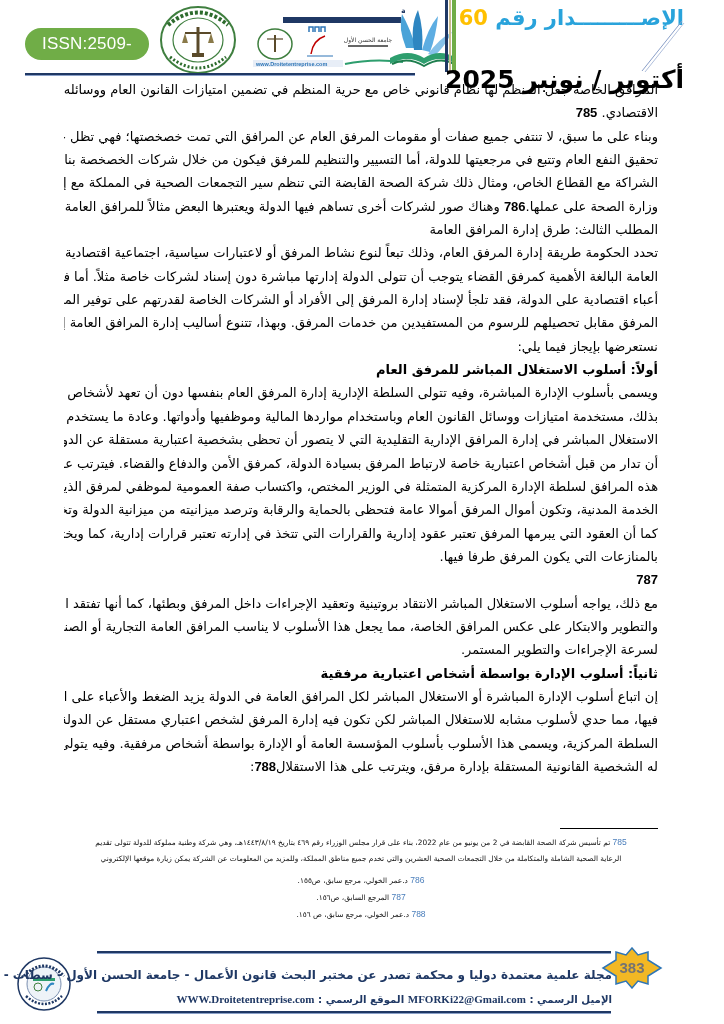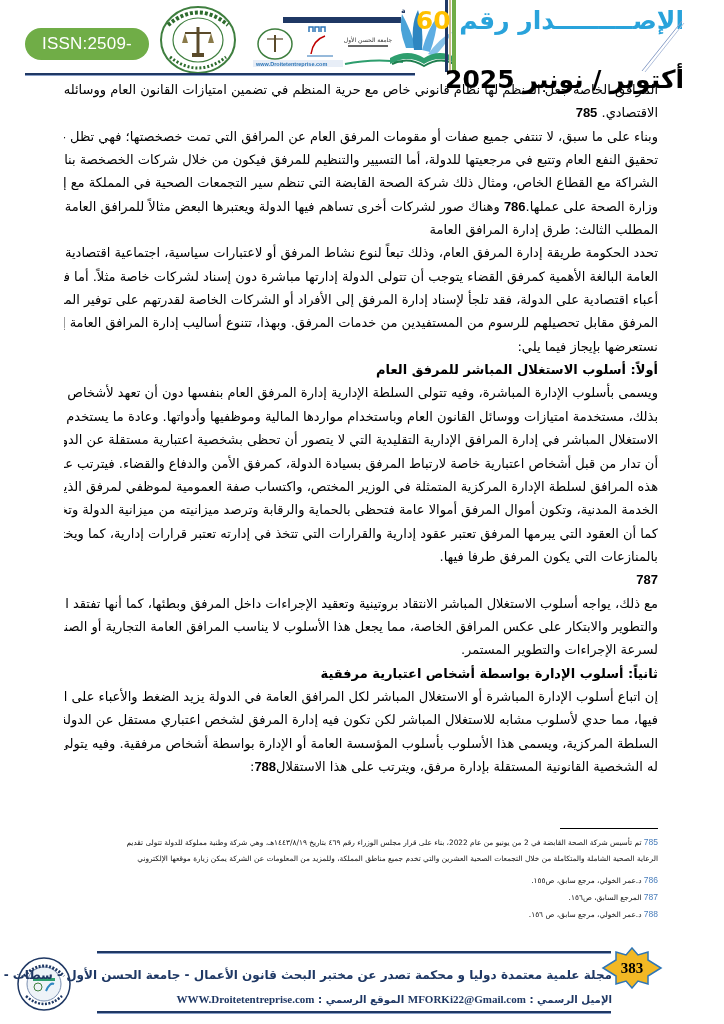--- a/index.html
+++ b/index.html
@@ -6,53 +6,53 @@
   body { width:724px; height:1024px; position:relative; overflow:hidden; font-family:"DejaVu Sans", sans-serif; color:#000; }
 
   
   .header { position:absolute; left:0; top:0; width:724px; height:76px; }
   .issn-pill { position:absolute; left:25px; top:28px; width:124px; height:32px; background:#70ad47; border-radius:16px; color:#fff; font-family:"Liberation Sans", sans-serif; font-size:17px; line-height:32px; text-align:center; letter-spacing:0.2px; }
   .seal-logo { position:absolute; left:158px; top:5px; width:80px; height:70px; }
   .journal-logo { position:absolute; left:253px; top:2px; width:152px; height:70px; }
   .book-logo { position:absolute; left:388px; top:8px; width:70px; height:62px; }
   .header-bars { position:absolute; left:445px; top:0; width:12px; height:72px; }
   .header-bars span { position:absolute; top:0; height:72px; }
-  .issue-line { position:absolute; right:40px; top:6px; font-family:"DejaVu Sans", sans-serif; font-weight:bold; font-size:25px; direction:rtl; white-space:nowrap; }
+  .issue-line { position:absolute; right:40px; top:6px; font-family:"DejaVu Sans", sans-serif; font-weight:bold; font-size:21px; direction:rtl; white-space:nowrap; }
   .issue-word { color:#29a3db; }
   .issue-num { color:#ffc000; }
   .issue-date { position:absolute; right:40px; top:36px; font-family:"DejaVu Sans", sans-serif; font-weight:bold; font-size:25px; direction:rtl; white-space:nowrap; color:#000;margin-top:29px; }
   .diag-lines { position:absolute; left:640px; top:18px; width:45px; height:55px; }
   .header-rule { position:absolute; left:25px; top:73px; width:390px; height:3px; background:linear-gradient(#1f3864 0, #1f3864 2px, #8aa0c8 2px); }
 
   
   .content { position:absolute; left:64px; top:78px; width:594px; direction:rtl; font-family:"DejaVu Sans", sans-serif; font-size:13px; line-height:23.35px; text-align:justify; }
   .content p { margin:0; }
   .content .ln { display:block; text-align:justify; text-align-last:justify; white-space:nowrap; overflow:hidden; }
   .content .ln.last { text-align-last:right; }
   .content .heading { font-weight:normal; }
   .content .subhead { font-weight:bold; }
   .fn-ref { font-family:"Liberation Sans", sans-serif; font-weight:bold; }
 
   
   .fn-rule { position:absolute; left:560px; top:828px; width:98px; height:1px; background:#000; }
-  .footnotes { position:absolute; left:64px; top:834px; width:594px; direction:rtl; font-family:"DejaVu Sans", sans-serif; font-size:7.4px; line-height:16px; color:#111; }
+  .footnotes { position:absolute; left:64px; top:834px; width:594px; direction:rtl; font-family:"DejaVu Sans", sans-serif; font-size:7.4px; line-height:16px; color:#111;text-align:center; }
   .footnotes .fn { display:block; }
   .footnotes .fn-num { color:#4a7ebb; font-family:"Liberation Sans", sans-serif; font-size:8.5px; }
   .footnotes .fn-link { color:#2f5597; text-decoration:underline; font-family:"Liberation Sans", sans-serif; font-size:8px; }
   .footnotes .gap { display:block; height:5px; }
 
   
   .footer { position:absolute; left:0; top:940px; width:724px; height:84px; }
   .footer-seal { position:absolute; left:16px; top:16px; width:56px; height:56px; }
   .footer-rule { position:absolute; left:97px; width:514px; height:3px; background:linear-gradient(#1f3864 0, #1f3864 2px, #8aa0c8 2px); }
   .footer-line1 { position:absolute; right:112px; top:28px; direction:rtl; font-family:"DejaVu Sans", sans-serif; font-weight:bold; font-size:12px; color:#1f3864; white-space:nowrap; }
   .footer-line2 { position:absolute; right:112px; top:53px; direction:rtl; font-family:"DejaVu Sans", sans-serif; font-weight:bold; font-size:10.2px; color:#1f3864; white-space:nowrap;margin-left:39px; }
   .footer-line2 .latin { font-family:"Liberation Serif", serif; font-weight:bold; font-size:11px; direction:ltr; unicode-bidi:embed; }
   .page-star { position:absolute; left:601px; top:7px; width:62px; height:42px; }
-  .page-num { position:absolute; left:601px; top:7px; width:62px; height:42px; line-height:42px; text-align:center; font-family:Liberation Serif, serif; font-weight:bold; font-size:15px; color:#000000; }
+  .page-num { position:absolute; left:601px; top:7px; width:62px; height:42px; line-height:42px; text-align:center; font-family:Liberation Sans, sans-serif; font-weight:bold; font-size:15px; color:#737373; }
 </style>
 </head>
 <body>
 
 <div class="header">
   <div class="issn-pill">ISSN:2509-0291</div>
 
   <svg class="seal-logo" viewBox="0 0 80 70">
     <ellipse cx="40" cy="35" rx="37" ry="33" fill="#fff" stroke="#3f7f3f" stroke-width="2"></ellipse>
     <ellipse cx="40" cy="35" rx="25" ry="22" fill="none" stroke="#3f7f3f" stroke-width="1.2"></ellipse>

